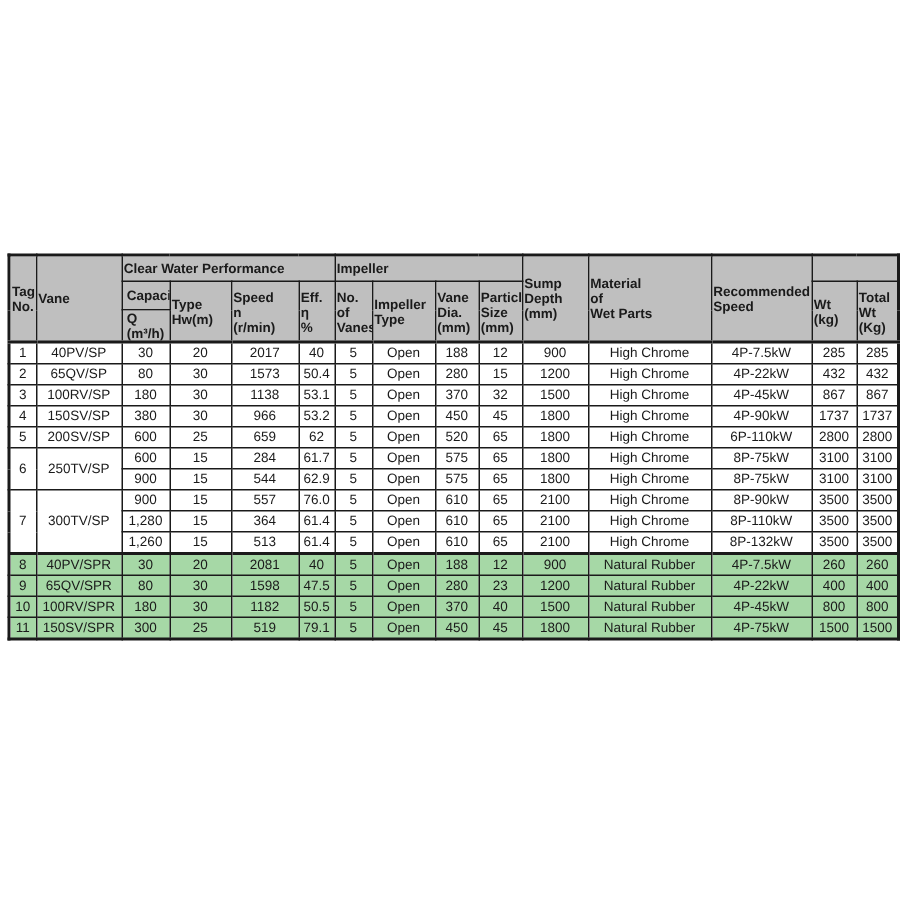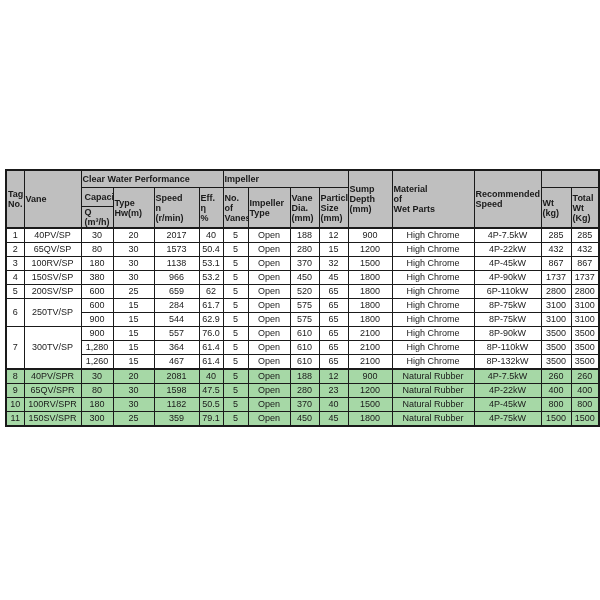--- a/index.html
+++ b/index.html
@@ -254,21 +254,21 @@
       <td>65</td>
       <td>2100</td>
       <td>High Chrome</td>
       <td>8P-110kW</td>
       <td>3500</td>
       <td>3500</td>
     </tr>
     <tr>
       <td>1,260</td>
       <td>15</td>
-      <td>467</td>
+      <td>513</td>
       <td>61.4</td>
       <td>5</td>
       <td>Open</td>
       <td>610</td>
       <td>65</td>
       <td>2100</td>
       <td>High Chrome</td>
       <td>8P-132kW</td>
       <td>3500</td>
       <td>3500</td>
@@ -322,21 +322,21 @@
       <td>Natural Rubber</td>
       <td>4P-45kW</td>
       <td>800</td>
       <td>800</td>
     </tr>
     <tr class="green">
       <td>11</td>
       <td>150SV/SPR</td>
       <td>300</td>
       <td>25</td>
-      <td>359</td>
+      <td>519</td>
       <td>79.1</td>
       <td>5</td>
       <td>Open</td>
       <td>450</td>
       <td>45</td>
       <td>1800</td>
       <td>Natural Rubber</td>
       <td>4P-75kW</td>
       <td>1500</td>
       <td>1500</td>

